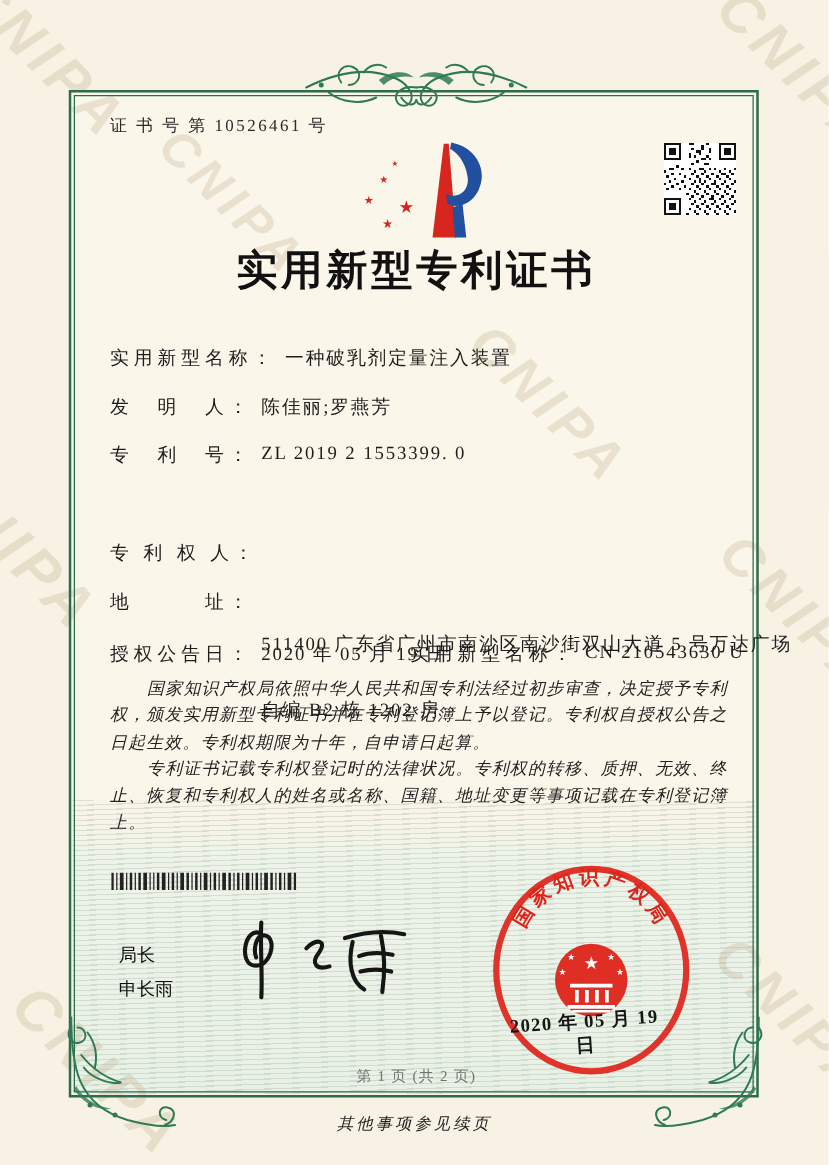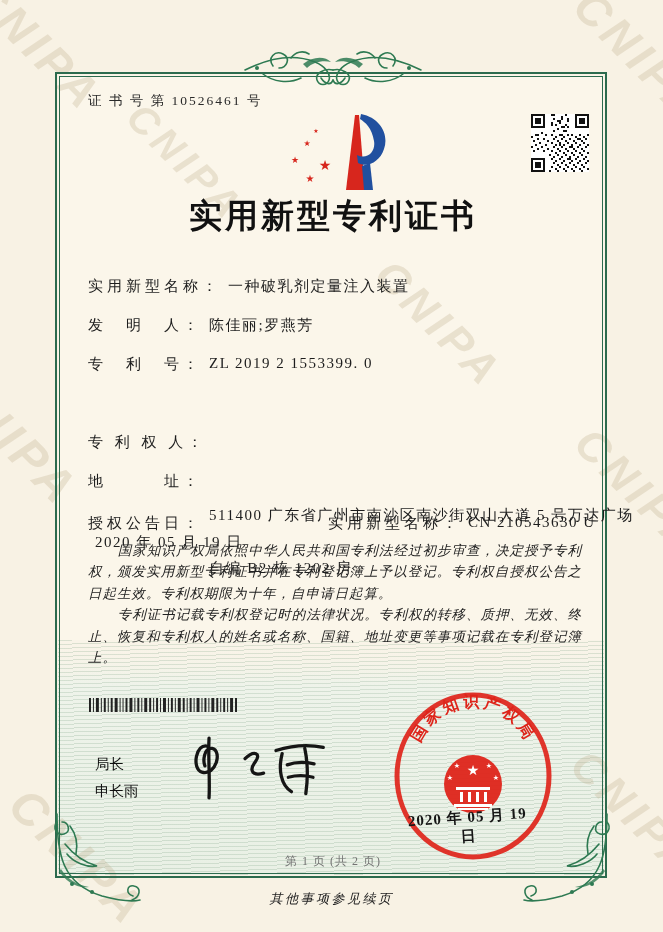--- a/index.html
+++ b/index.html
@@ -234,21 +234,21 @@
   <div class="row" style="top:433px;">
     <span class="lbl">专 利 权 人：</span>
   </div>
   <div class="row" style="top:472px;">
     <span class="lbl">地　　　址：</span>
     <span class="val">
       <span class="vline">511400 广东省广州市南沙区南沙街双山大道 5 号万达广场</span>
       <span class="vline">自编 B2 栋 1202 房</span>
     </span>
   </div>
-  <div class="row" style="top:514px;flex-direction:column;">
+  <div class="row" style="top:514px;">
     <span class="lbl">授权公告日：</span>
     <span class="val">2020 年 05 月 19 日</span>
   </div>
   <div class="row row2" style="top:514px;">
     <span class="lbl">实用新型名称：</span>
     <span class="val">CN 210543630 U</span>
   </div>
 
   <div class="paras">
     <p>国家知识产权局依照中华人民共和国专利法经过初步审查，决定授予专利权，颁发实用新型专利证书并在专利登记簿上予以登记。专利权自授权公告之日起生效。专利权期限为十年，自申请日起算。</p>

